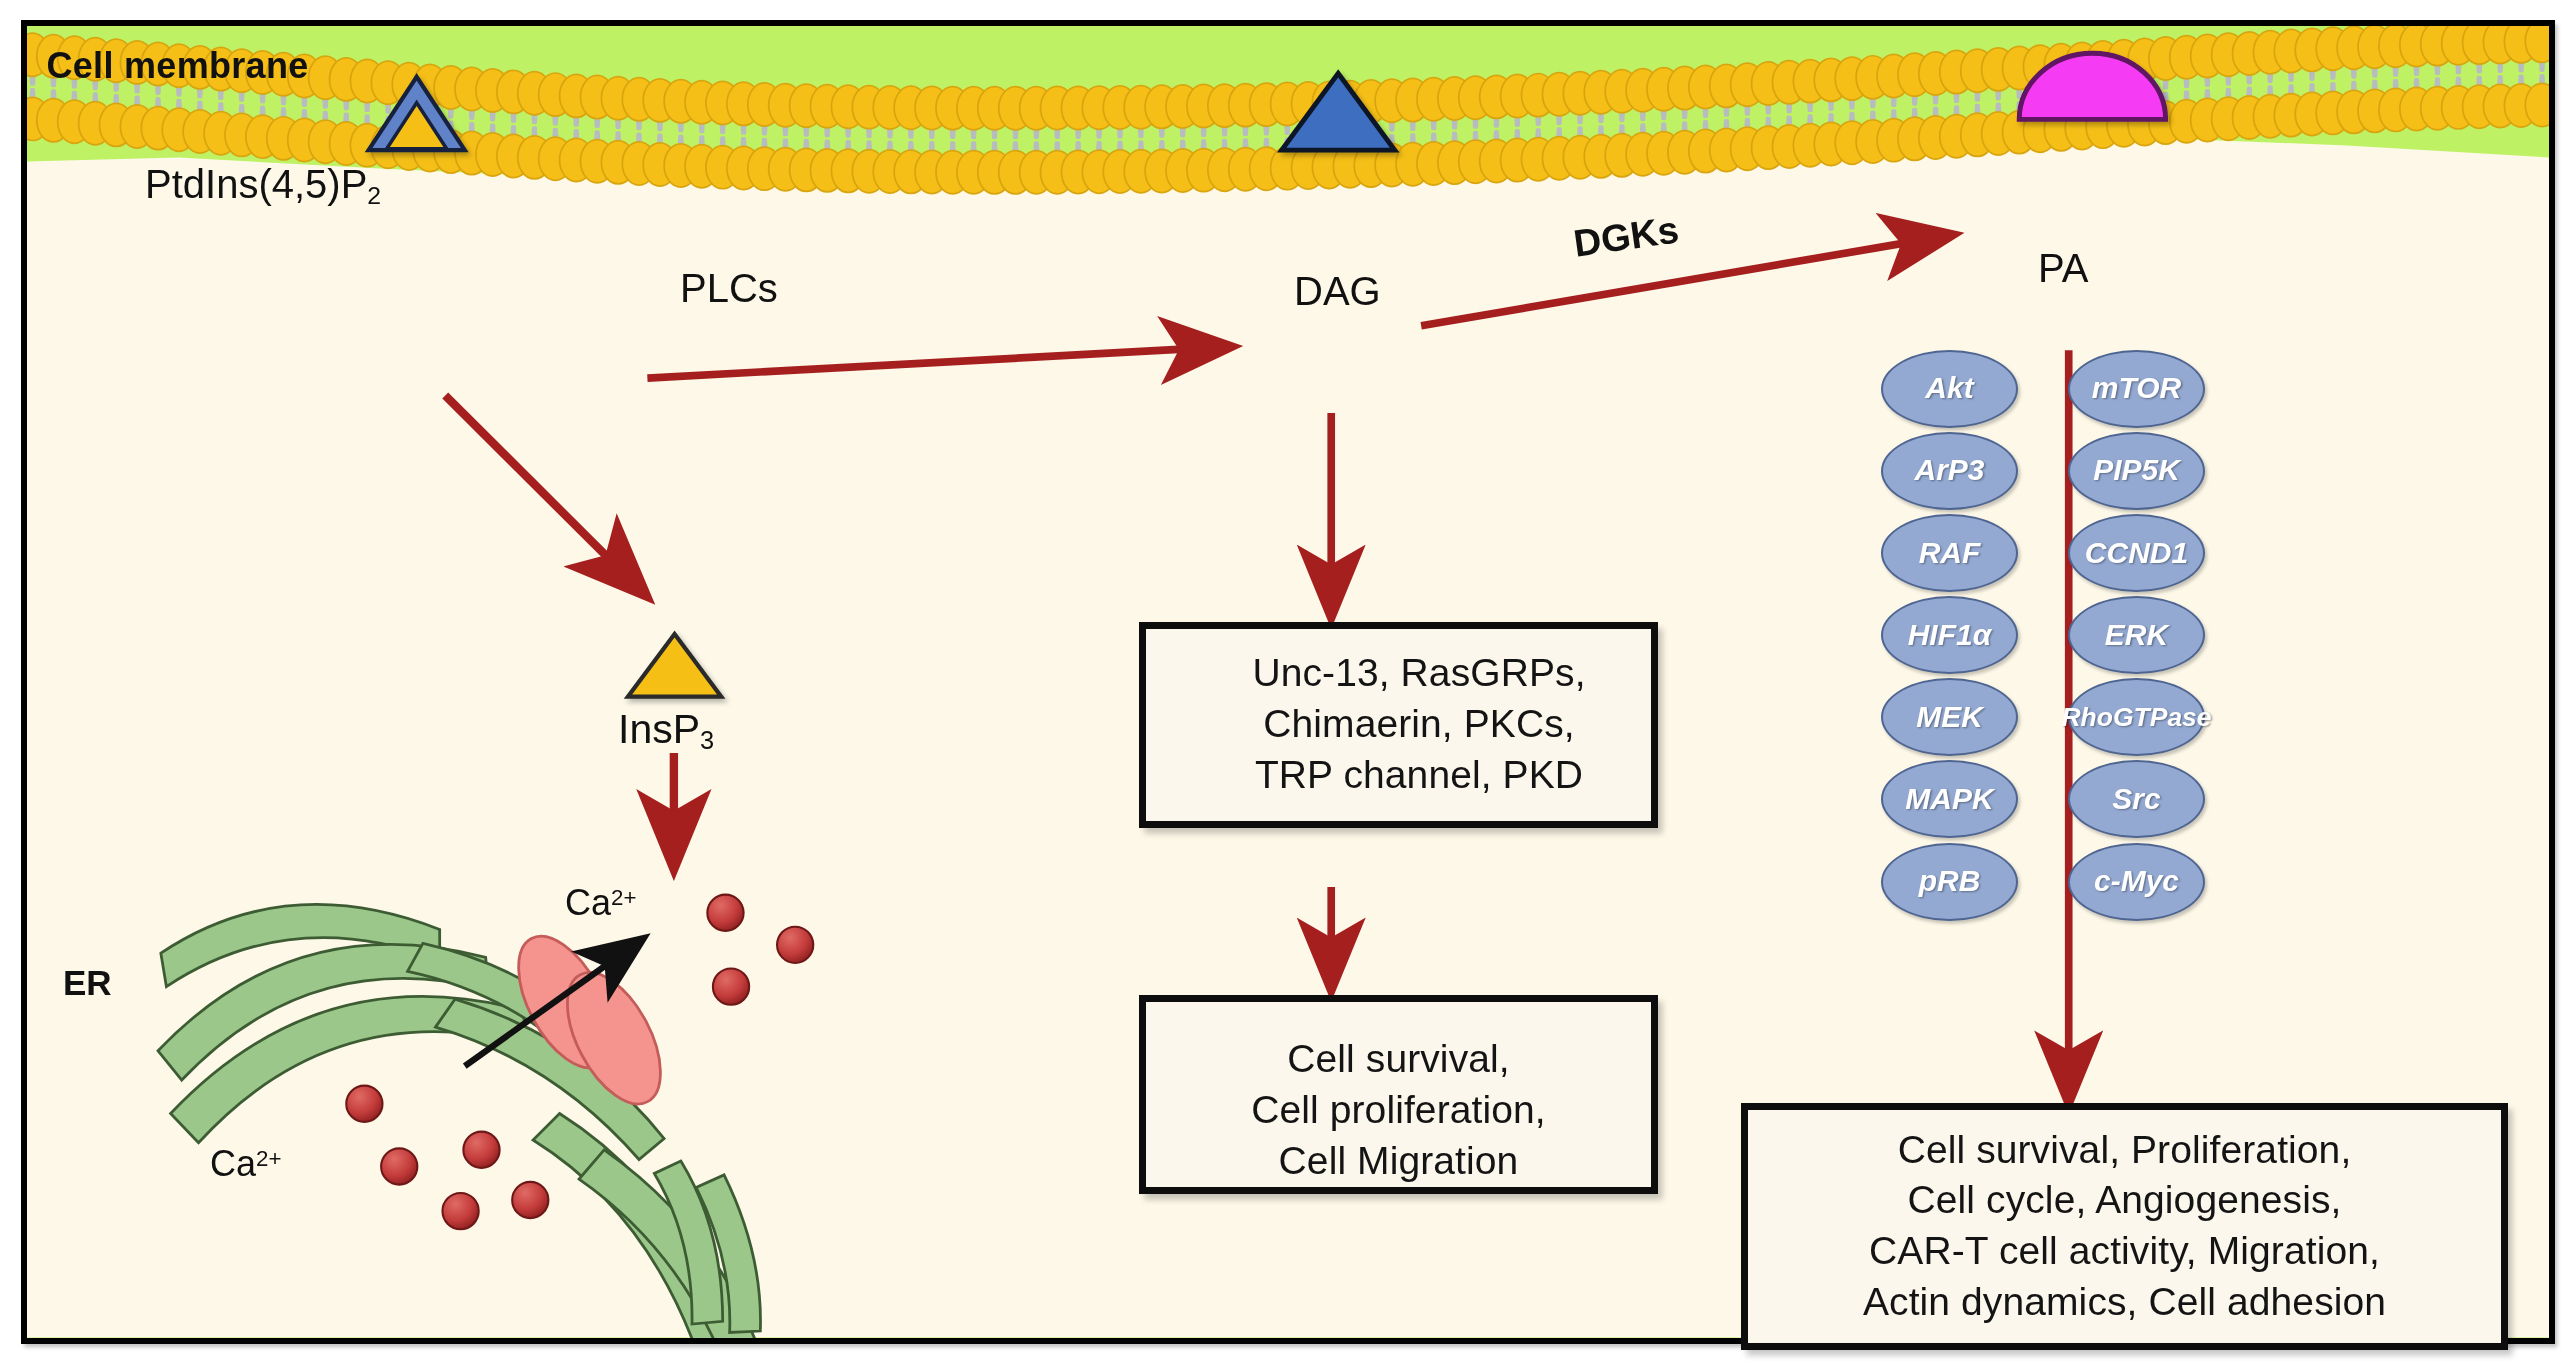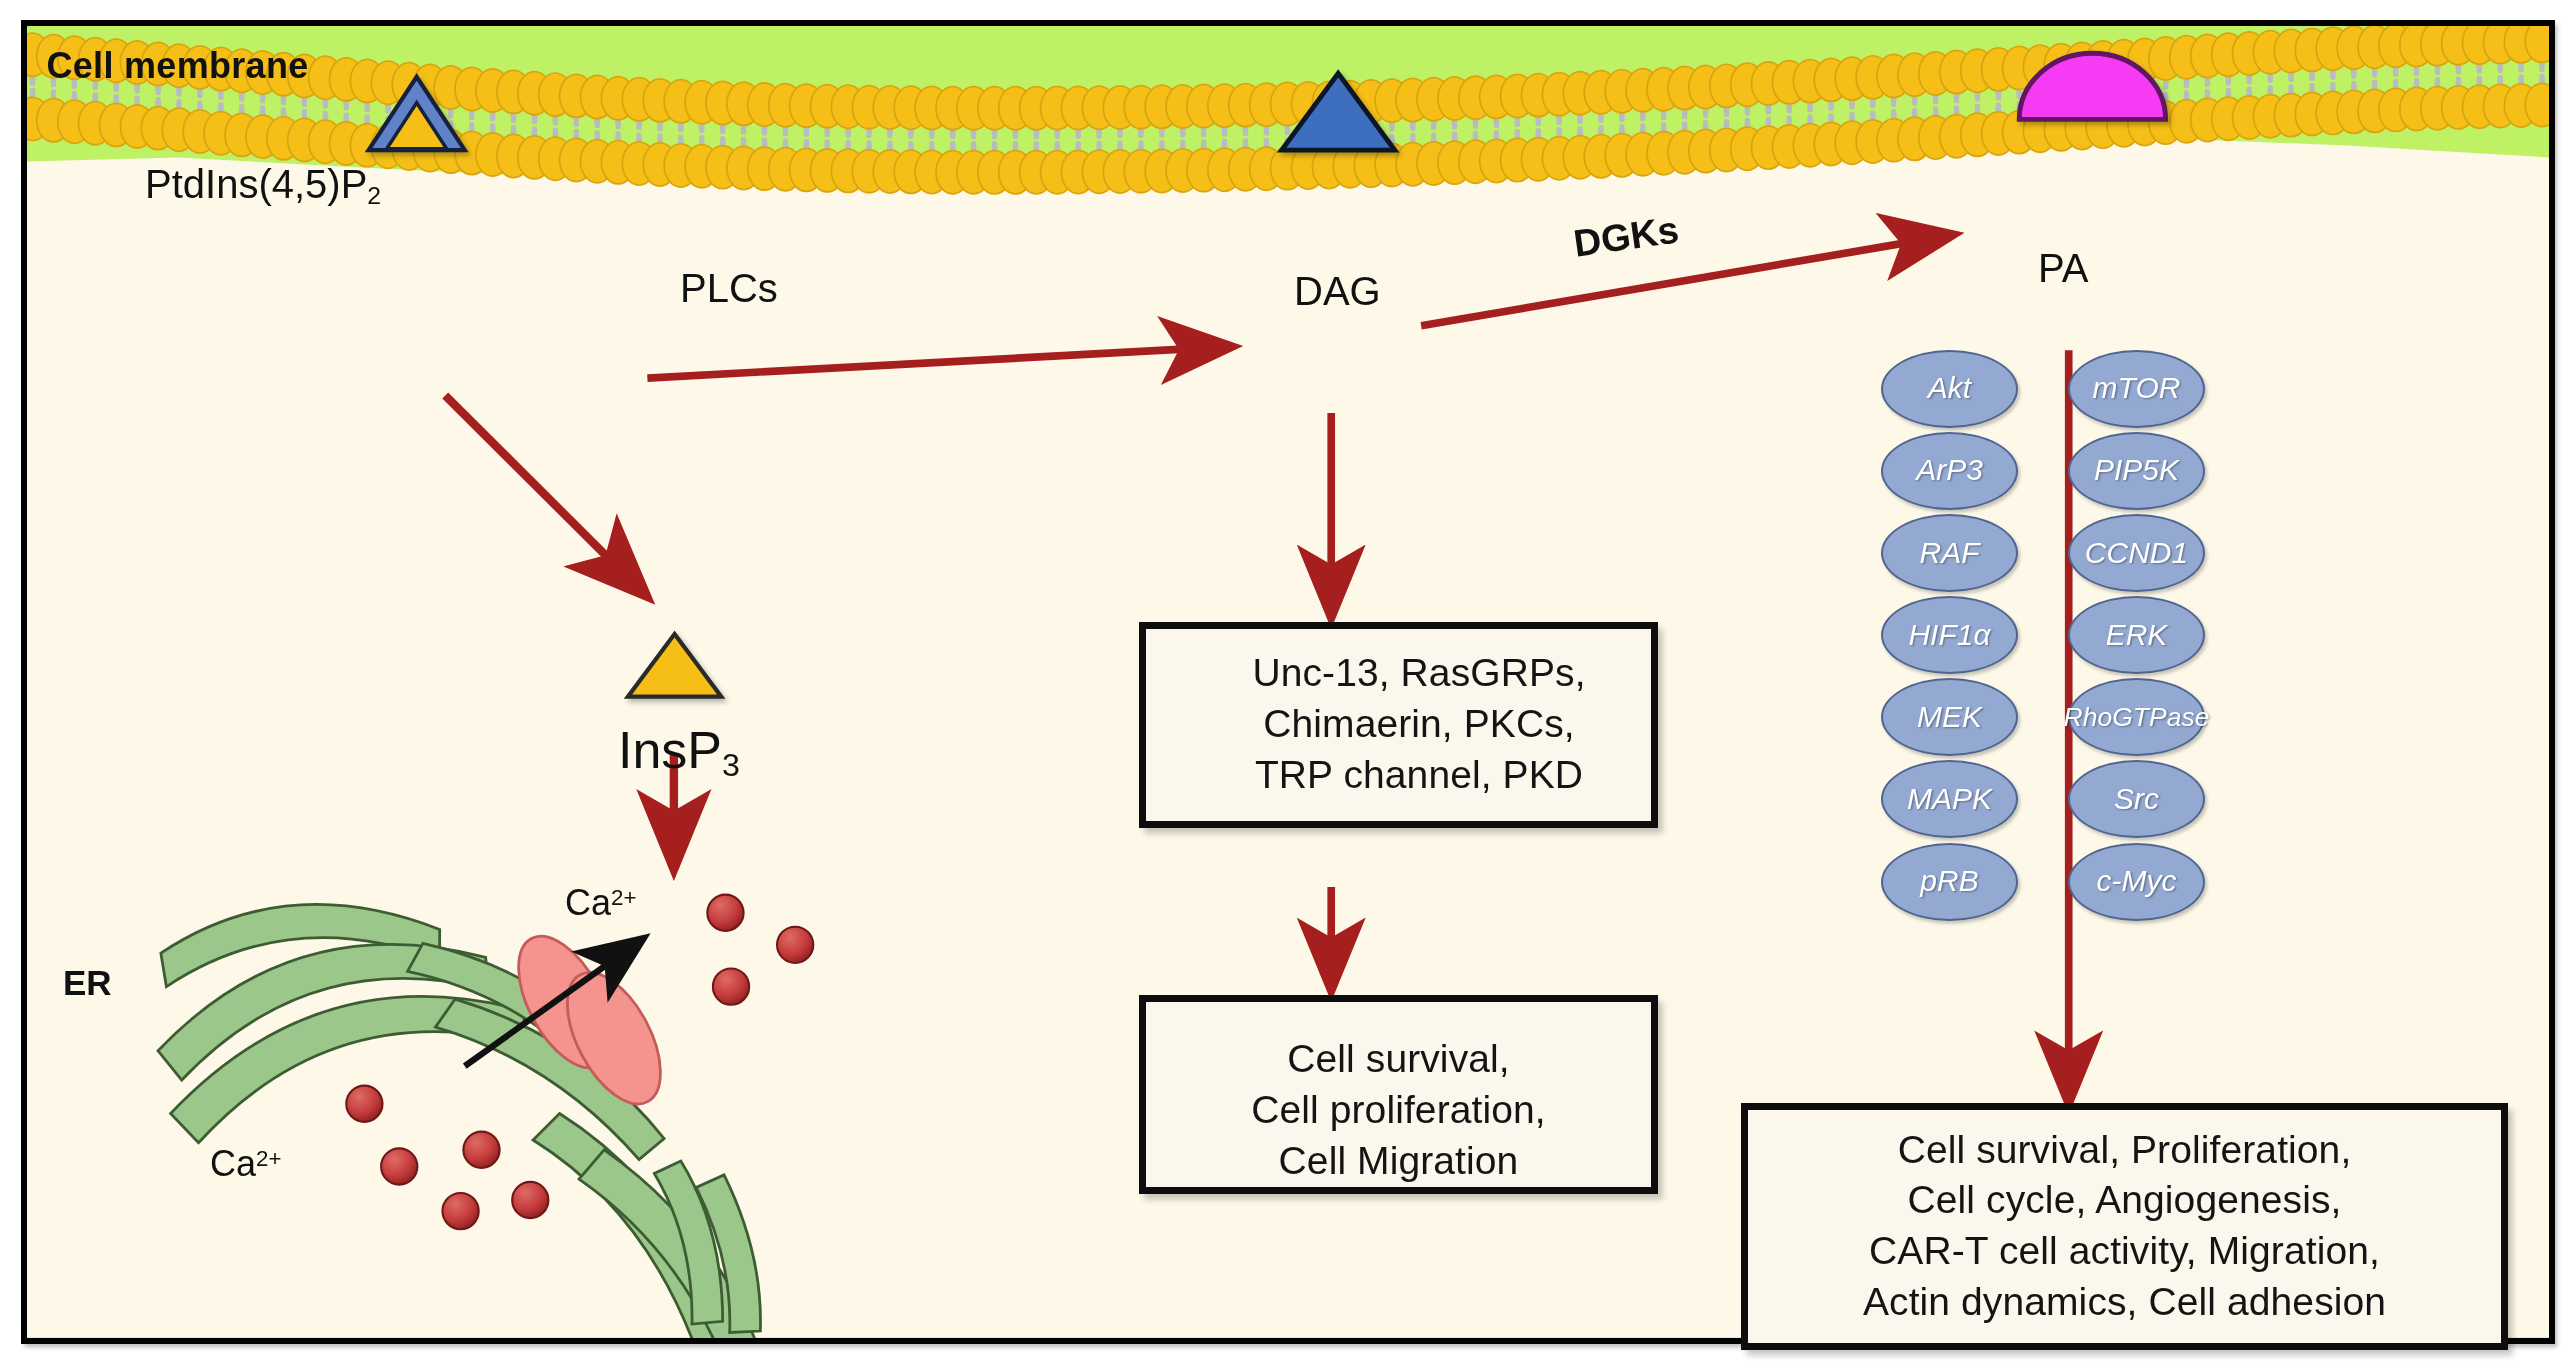--- a/index.html
+++ b/index.html
@@ -54,21 +54,21 @@
   
   .gcol{position:absolute;display:flex;flex-direction:column;align-items:center;}
   .goval{
     width:137px;height:78px;
     margin-bottom:4.2px;
     border-radius:50%;
     background:#93a9d2;
     border:2.1px solid #4f6591;
     display:flex;align-items:center;justify-content:center;
     color:#ffffff;
-    font-weight:normal;font-style:italic;
+    font-weight:bold;font-style:italic;
     font-size:30px;
     line-height:1.02;
     text-align:center;
     text-shadow:1.4px 1.4px 2.1px rgba(0,0,0,.35);
     box-shadow:2.1px 2.8px 3.5px rgba(0,0,0,.22);
     box-sizing:border-box;
   }
   .goval.two{font-size:26.5px;}
 </style>
 </head>
@@ -900,21 +900,21 @@
     </div>
 
     <div class="lbl" style="left:653px;top:240px;font-size:40px;">PLCs</div>
 
     <div class="lbl" style="left:1267px;top:243px;font-size:40px;">DAG</div>
 
     <div class="lbl lbl-bold" style="left:1544px;top:197px;font-size:38px;transform:rotate(-8deg);transform-origin:left top;">DGKs</div>
 
     <div class="lbl" style="left:2011px;top:220px;font-size:40px;">PA</div>
 
-    <div class="lbl" style="left:591px;top:694px;font-size:52px;">
+    <div class="lbl" style="left:591px;top:680px;font-size:41px;">
       <span>InsP</span><span class="sub">3</span>
     </div>
 
     <div class="lbl lbl-bold" style="left:36px;top:937px;font-size:35px;">ER</div>
 
     <div class="lbl" style="left:538px;top:856px;font-size:36px;">
       <span>Ca</span><span class="sup">2+</span>
     </div>
 
     <div class="lbl" style="left:183px;top:1117px;font-size:36px;">

